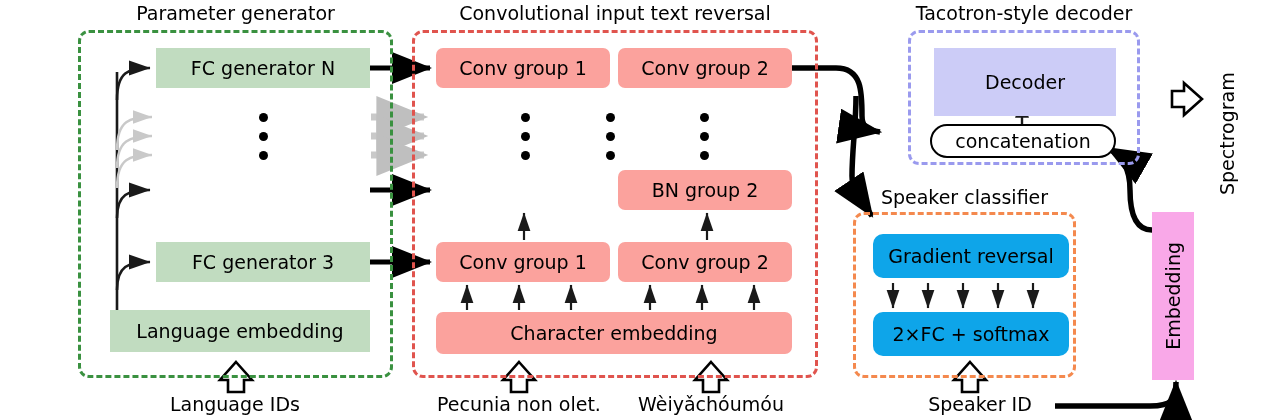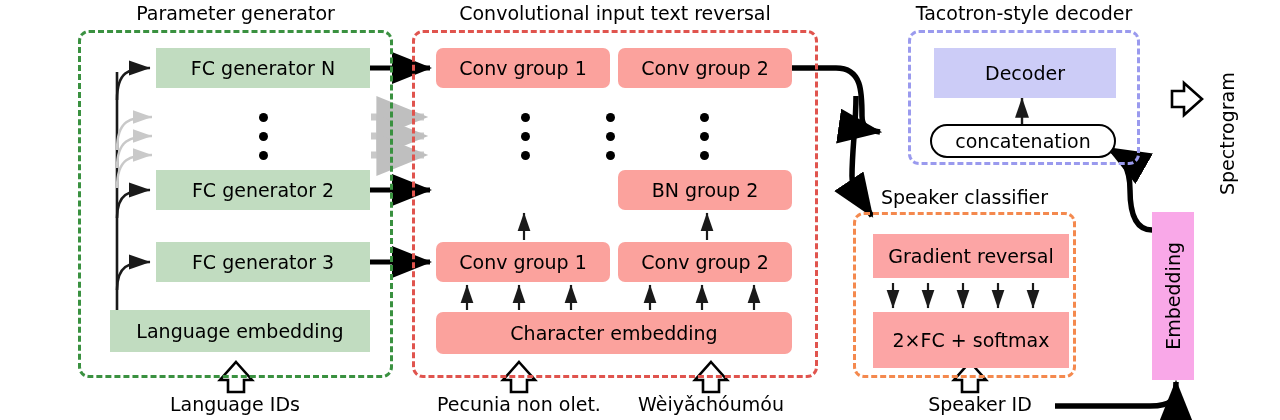--- a/index.html
+++ b/index.html
@@ -44,21 +44,21 @@
     align-items: center;
     justify-content: center;
     font-size: 19px;
     white-space: nowrap;
     color: #000;
     line-height: 1;
   }
   .node.green  { background: #c1dcc0; }
   .node.pink   { background: #fba29d; border-radius: 7px; }
   .node.purple { background: #ccccf7; }
-  .node.orange { background: #fca5a5; }
+  .node.orange { background: #0ea5e9; border-radius: 10px; }
   .node.magenta{ background: #f9a8e8; }
 
   .node.rounded {
     background: #ffffff;
     border: 2.5px solid #000;
     border-radius: 18px;
   }
 
   .vertical-label {
     writing-mode: vertical-rl;
@@ -202,21 +202,20 @@
   <div class="group-title" style="left:402px; top:2px; width:426px;">Convolutional input text reversal</div>
 
   <div class="group-box" style="left:908px; top:30px; width:232px; height:135px; border-color:#9a9aee;"></div>
   <div class="group-title" style="left:898px; top:2px; width:252px;">Tacotron-style decoder</div>
 
   <div class="group-box" style="left:853px; top:212px; width:223px; height:166px; border-color:#f4894e;"></div>
   <div class="group-title" style="left:853px; top:186px; width:223px;">Speaker classifier</div>
 
   <div class="node green" style="left:156px; top:48px; width:214px; height:40px;">FC generator N</div>
 
-  <div class="node green" style="left:156px; top:170px; width:214px; height:40px;">FC generator 2</div>
 
   <div class="node green" style="left:156px; top:242px; width:214px; height:40px;">FC generator 3</div>
 
   <div class="node green" style="left:110px; top:310px; width:260px; height:42px;">Language embedding</div>
 
   <div class="vdots" style="left:259px; top:113px; width:9px; height:47px;">
     <i></i>
       <i></i>
       <i></i>
   </div>
@@ -239,27 +238,27 @@
     <i></i>
       <i></i>
       <i></i>
   </div>
   <div class="vdots" style="left:700px; top:113px; width:9px; height:47px;">
     <i></i>
       <i></i>
       <i></i>
   </div>
 
-  <div class="node purple" style="left:934px; top:48px; width:182px; height:50px;">Decoder</div>
+  <div class="node purple" style="left:934px; top:48px; width:182px; height:68px;">Decoder</div>
 
   <div class="node rounded" style="left:930px; top:124px; width:186px; height:34px;">concatenation</div>
 
   <div class="node orange" style="left:873px; top:234px; width:196px; height:44px;">Gradient reversal</div>
 
-  <div class="node orange" style="left:873px; top:312px; width:196px; height:56px;">2×FC + softmax</div>
+  <div class="node orange" style="left:873px; top:312px; width:196px; height:44px;">2×FC + softmax</div>
 
   <div class="node magenta" style="left:1152px; top:212px; width:42px; height:168px;">
     <span class="vertical-label">Embedding</span>
   </div>
 
   <div class="caption" style="left:170px; top:393px; width:132px; text-align:left;">Language IDs</div>
 
   <div class="caption" style="left:419px; top:393px; width:200px; text-align:center;">Pecunia non olet.</div>
 
   <div class="caption" style="left:625px; top:393px; width:172px; text-align:center;">Wèiyǎchóumóu</div>

